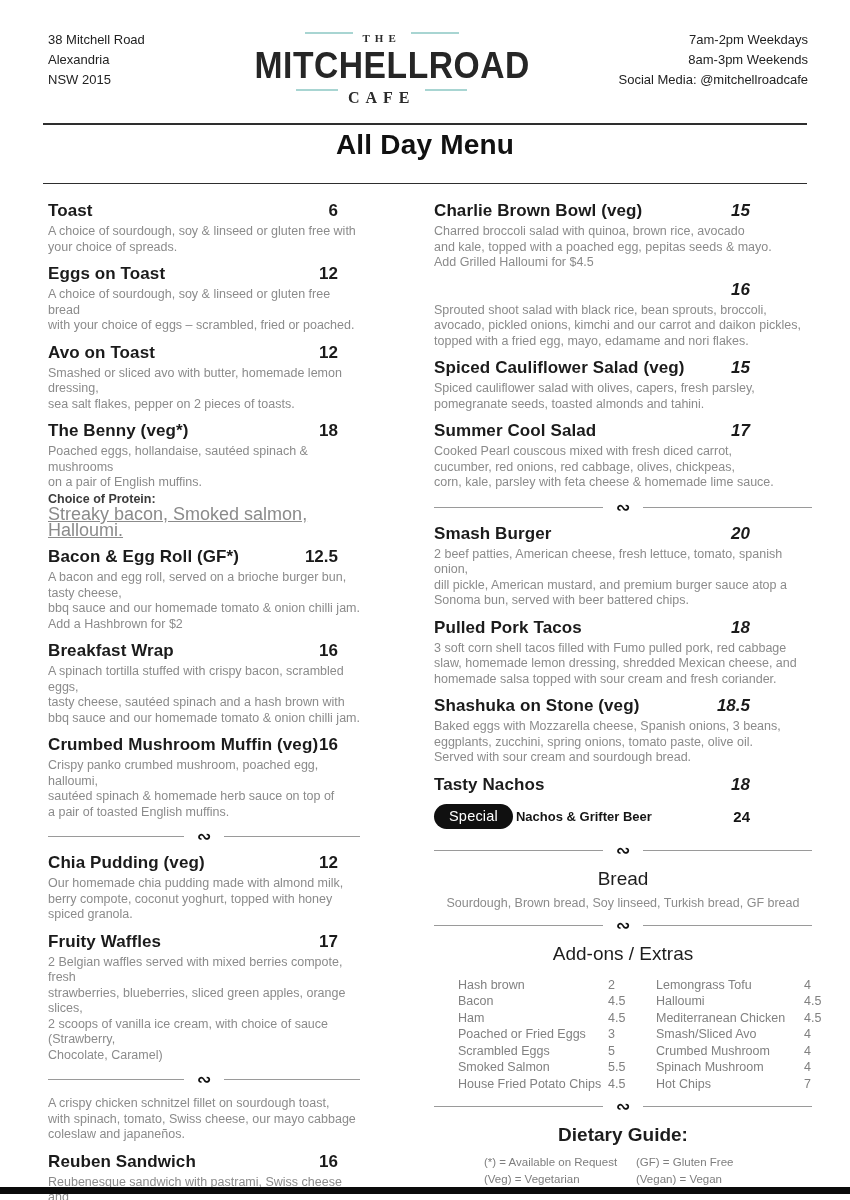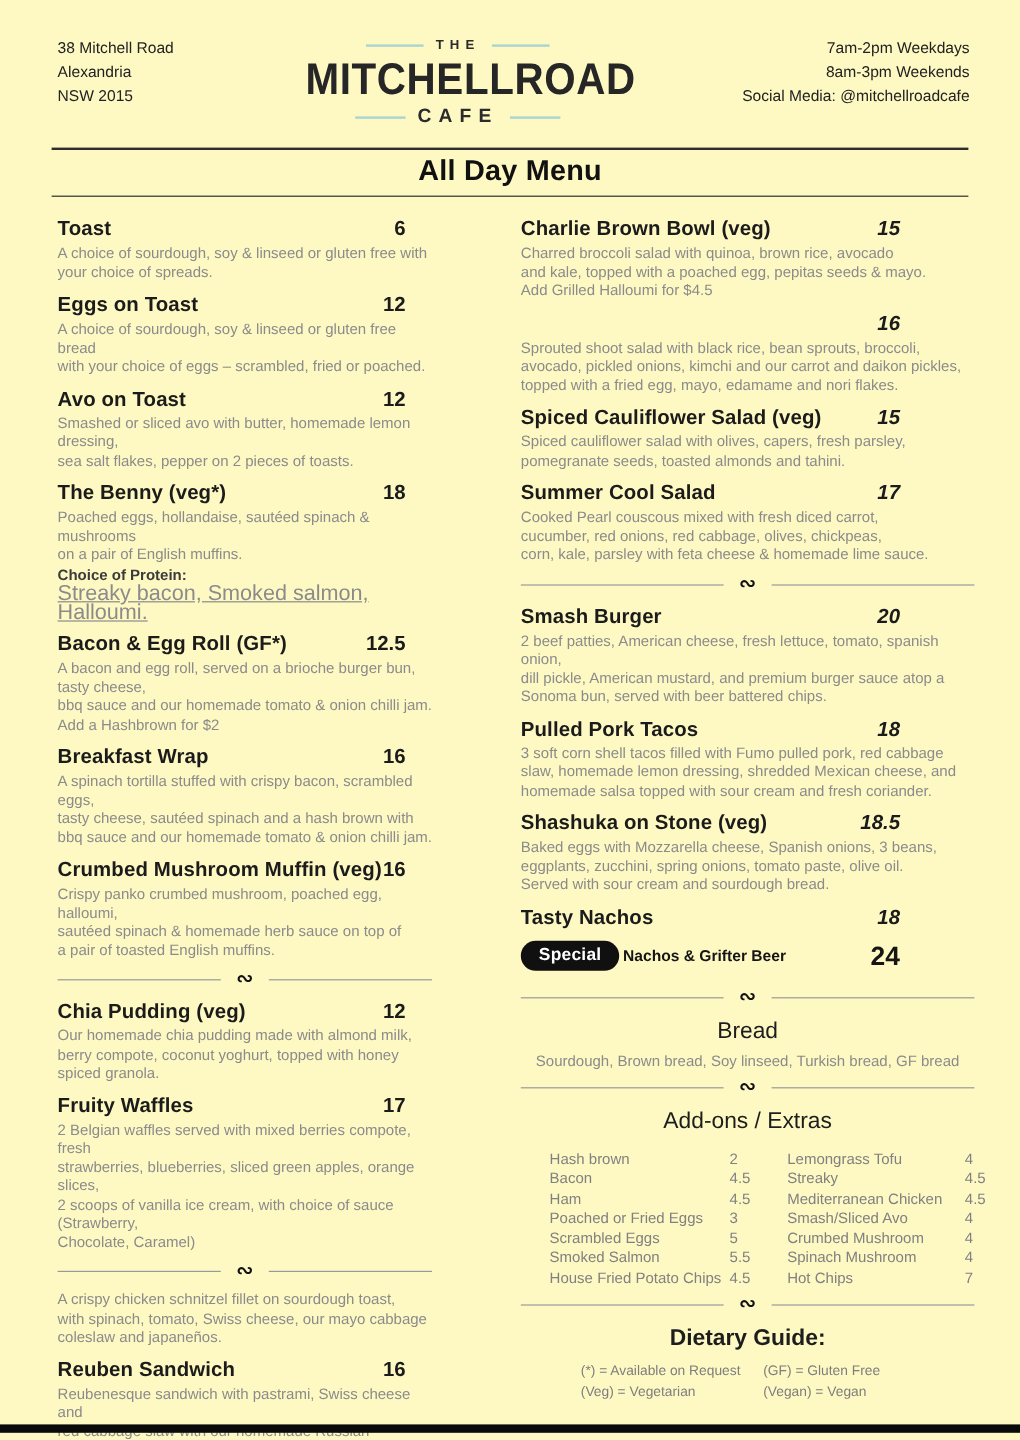--- a/index.html
+++ b/index.html
@@ -1,50 +1,50 @@
 <!DOCTYPE html>
 <html><head>
 <meta charset="utf-8">
 <style>
   html,body{margin:0;padding:0;background:#e8e8e8;}
   .page{
     position:relative;
     width:850px;height:1200px;
     margin:0 auto;
-    background:#fef9c3;
+    background:#ffffff;
     font-family:"Liberation Sans","DejaVu Sans",sans-serif;
     color:#1b1b1b;
     overflow:hidden;
   }
   
   .header{
     display:flex;
     justify-content:space-between;
     align-items:flex-start;
     padding:30px 42px 0 48px;
   }
   .address{font-size:13px;line-height:20px;color:#222;}
   .hours{font-size:13px;line-height:20px;color:#222;text-align:right;}
   .logo{width:250px;text-align:center;margin-top:2px;}
-  .logo-row{display:flex;align-items:center;justify-content:center;gap:10px;}
+  .logo-row{display:flex;align-items:flex-start;justify-content:center;gap:10px;font-family:Liberation Serif, serif;}
   .logo-line{height:2px;background:#a8d5d2;flex:0 0 48px;}
   .logo-line.short{flex-basis:42px;}
   .logo-the{font-size:11px;font-weight:bold;letter-spacing:5px;color:#2b2b2b;}
   .logo-cafe{font-size:16px;font-weight:bold;letter-spacing:6px;color:#2b2b2b;}
   .logo-main{
     font-size:33px;font-weight:bold;letter-spacing:0.5px;color:#262626;
     transform:scale(1.02,1.12);margin:3px 0 4px;white-space:nowrap;
   }
   
   .band{margin:16px 43px 0 43px;}
   .band-rule{border:none;border-top:2px solid #2e2e2e;margin:0;}
   .band-rule.thin{border-top-width:1.5px;}
   .band-title{
-    text-align:center;font-size:24px;font-weight:bold;color:#111;
-    margin:4px 0 6px;letter-spacing:0.2px;
+    text-align:center;font-size:28px;font-weight:bold;color:#111;
+    margin:4px 0 22px;letter-spacing:0.2px;
   }
   
   .columns{display:flex;margin:17px 38px 0 48px;}
   .col-left{width:312px;flex:0 0 312px;}
   .col-gap{flex:0 0 74px;}
   .col-right{width:378px;flex:0 0 378px;}
   
   .item{margin-bottom:9px;}
   .item-head{display:flex;align-items:baseline;line-height:20px;}
   .item-name{font-size:17px;font-weight:bold;color:#1b1b1b;letter-spacing:0.1px;}
@@ -60,25 +60,25 @@
   
   .divider{display:flex;align-items:center;margin:7px 0 9px;}
   .divider .line{flex:1;height:1px;background:#9a9a9a;}
   .divider .ornament{
     flex:0 0 auto;margin:0 13px;font-size:17px;font-weight:bold;color:#111;
     line-height:15px;font-family:"DejaVu Sans",sans-serif;
   }
   
   .special-row{display:flex;align-items:center;margin:6px 0 14px;}
   .special-badge{
-    background:#101010;color:#ffffff;font-weight:bold;font-size:14.5px;
+    background:#101010;color:#ffffff;font-weight:normal;font-size:14.5px;
     padding:4px 15px 5px;border-radius:16px;letter-spacing:0.2px;
   }
   .special-name{font-size:13px;font-weight:bold;color:#151515;margin-left:3px;}
-  .special-price{font-size:22px;font-weight:bold;color:#151515;margin-left:auto;padding-right:62px;}
+  .special-price{font-size:15px;font-weight:bold;color:#151515;margin-left:auto;padding-right:62px;}
   
   .center-heading{font-size:19px;color:#1d1d1d;text-align:center;line-height:24px;}
   .center-heading.bold{font-weight:bold;}
   .center-desc{font-size:12.5px;color:#8b8b8b;text-align:center;margin-top:4px;line-height:16px;}
   .bread-section{margin:2px 0 2px;}
   
   .addons-section{margin-top:2px;}
   .addons-table{margin-top:11px;margin-left:24px;}
   .addon-row{
     display:grid;grid-template-columns:150px 48px 148px 1fr;
@@ -367,21 +367,21 @@
         <div class="addons-table">
           <div class="addon-row">
             <span>Hash brown</span>
               <span class="addon-price">2</span>
               <span>Lemongrass Tofu</span>
               <span class="addon-price">4</span>
           </div>
           <div class="addon-row">
             <span>Bacon</span>
               <span class="addon-price">4.5</span>
-              <span>Streaky</span>
+              <span>Halloumi</span>
               <span class="addon-price">4.5</span>
           </div>
           <div class="addon-row">
             <span>Ham</span>
               <span class="addon-price">4.5</span>
               <span>Mediterranean Chicken</span>
               <span class="addon-price">4.5</span>
           </div>
           <div class="addon-row">
             <span>Poached or Fried Eggs</span>

